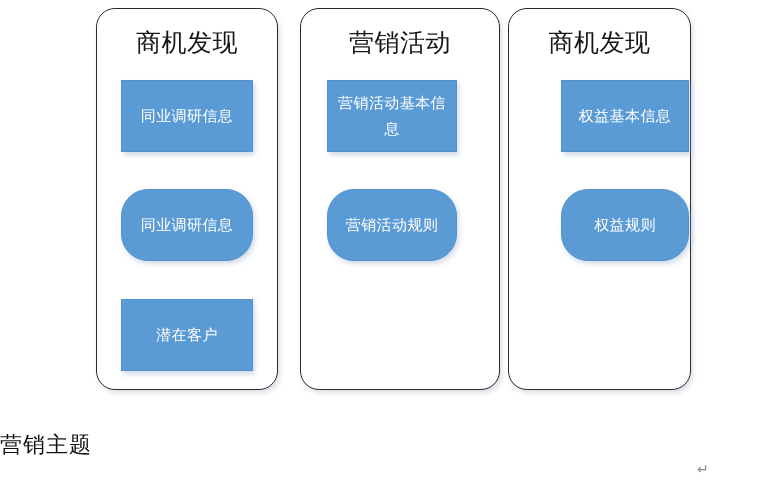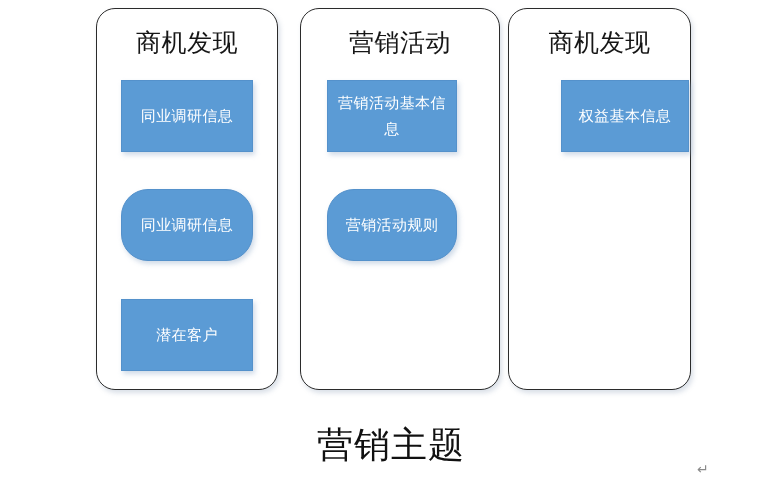--- a/index.html
+++ b/index.html
@@ -86,22 +86,21 @@
   .slot-0 { top: 71px; }
   .slot-1 { top: 180px; border-radius: 27px; }
   .slot-2 { top: 290px; }
 
   
   #diagram-caption {
     position: absolute;
     left: 0;
     right: 0;
     top: 425px;
-    text-align: center;
-    font-size: 36px;
+    font-size: 22px;
     line-height: 40px;
     color: #111111;
     letter-spacing: 1px;
     white-space: nowrap;
   }
 
   
   #return-mark {
     position: absolute;
     left: 697px;
@@ -138,19 +137,22 @@
     <div class="item-box slot-0">
       <span class="item-label">营销活动基本信息</span>
     </div>
   </div>
 
   <div class="group-card" id="group-2">
     <div class="group-title">商机发现</div>
     <div class="item-box slot-0">
       <span class="item-label">权益基本信息</span>
     </div>
+    <div class="item-box slot-1">
+      <span class="item-label">权益规则</span>
+    </div>
   </div>
 
   <div id="diagram-caption">营销主题</div>
 
   <div id="return-mark">↵</div>
 
 </div>
 
 </body></html>

